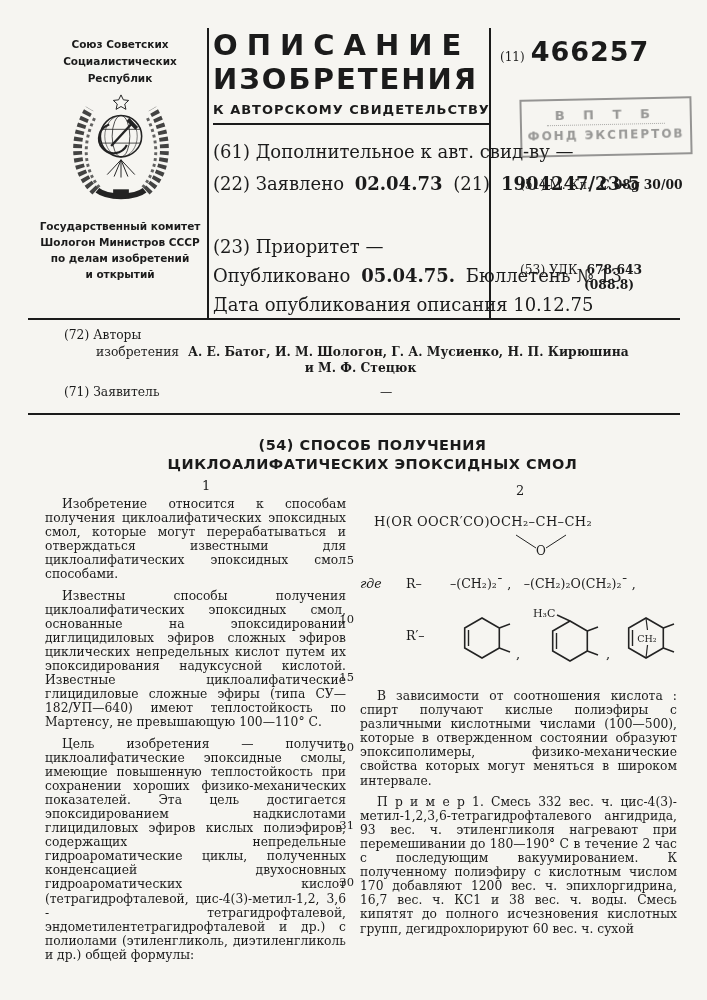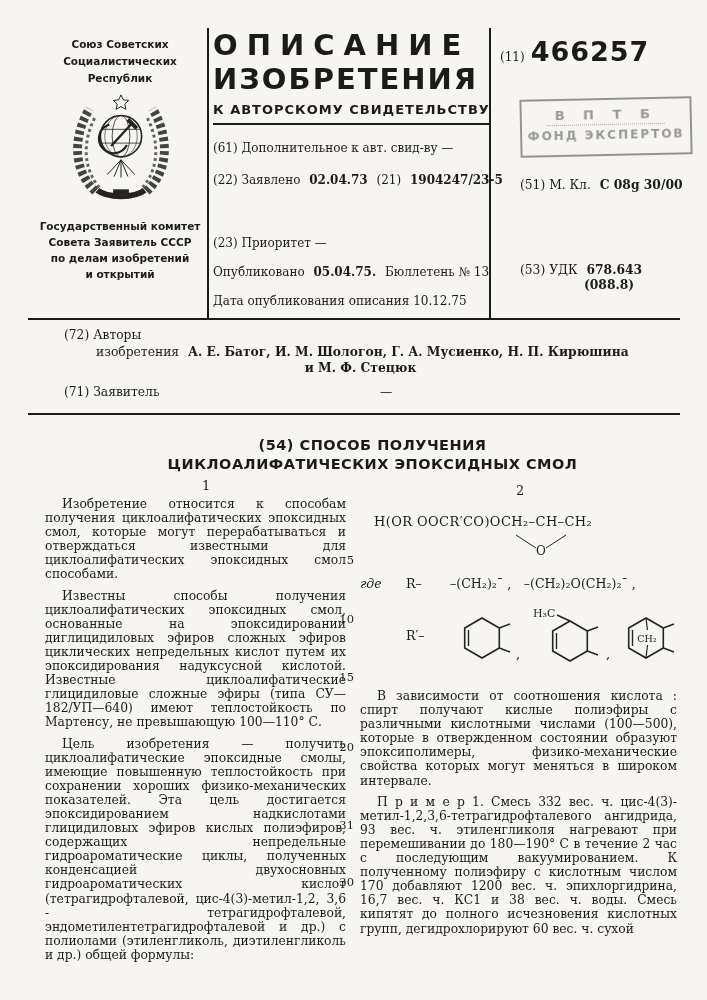--- a/index.html
+++ b/index.html
@@ -15,21 +15,21 @@
   .emblem{position:absolute; left:62px; top:90px; width:118px; height:118px;}
   .committee{position:absolute; left:33px; top:218px; width:174px; text-align:center;
     font-family:"DejaVu Sans", sans-serif; font-weight:bold; font-size:10.5px; line-height:16px;}
   .vrule{position:absolute; top:28px; width:2px; height:290px; background:#1b1b1b;}
   .vrule.v1{left:207px;} .vrule.v2{left:489px;}
   .doc-titles{position:absolute; left:213px; top:28px; width:274px; text-align:left;}
   .t1{font-family:"DejaVu Sans", sans-serif; font-weight:bold; font-size:29px; letter-spacing:9px; line-height:34px; white-space:nowrap;}
   .t2{font-family:"DejaVu Sans", sans-serif; font-weight:bold; font-size:29px; letter-spacing:2px; line-height:34px; white-space:nowrap;}
   .t3{display:inline-block; margin-top:6px; font-family:"DejaVu Sans", sans-serif; font-weight:bold;
       font-size:13px; letter-spacing:1px; border-bottom:2.5px solid #1b1b1b; padding-bottom:6px; white-space:nowrap;}
-  .fields{position:absolute; left:213px; width:274px; font-size:12px; white-space:nowrap;}
+  .fields{position:absolute; left:213px; width:274px; font-size:18px; white-space:nowrap;}
   .fields b{font-weight:bold;}
   .gap{margin-right:5px;}
   
   .pubnum{position:absolute; left:500px; top:36px; white-space:nowrap;}
   .pubnum .code{font-size:12px; margin-right:6px;}
   .pubnum .num{font-family:"DejaVu Sans", sans-serif; font-weight:bold; font-size:27px; letter-spacing:1px;}
   .stamp{position:absolute; left:520px; top:98px; width:168px; height:54px;
     border:2px solid rgba(70,70,70,.55); transform:rotate(-1.2deg);
     color:rgba(90,90,90,.6); filter:blur(.6px); text-align:center;
     font-family:"DejaVu Sans", sans-serif; font-weight:bold;}
@@ -110,21 +110,21 @@
       <path class="ln" d="M86 102 C108 82 110 48 92 18" stroke-width="9" stroke-dasharray="4 3" opacity=".85"></path>
       <path class="ln" d="M38 98 C22 80 20 52 34 26" stroke-width="3" stroke-dasharray="3 3" opacity=".7"></path>
       <path class="ln" d="M82 98 C98 80 100 52 86 26" stroke-width="3" stroke-dasharray="3 3" opacity=".7"></path>
       <path class="ln" d="M36 101 C46 109 74 109 84 101" stroke-width="6"></path>
       <rect x="52" y="100" width="16" height="9" fill="#232323"></rect>
     </svg>
   </div>
 
   <div class="committee">
     <div>Государственный комитет</div>
-    <div>Совета Заявитель СССР</div>
+    <div>Шологон Министров СССР</div>
     <div>по делам изобретений</div>
     <div>и открытий</div>
   </div>
 
   <div class="vrule v1"></div>
   <div class="vrule v2"></div>
 
   <div class="doc-titles">
     <div class="t1">ОПИСАНИЕ</div>
     <div class="t2">ИЗОБРЕТЕНИЯ</div>

